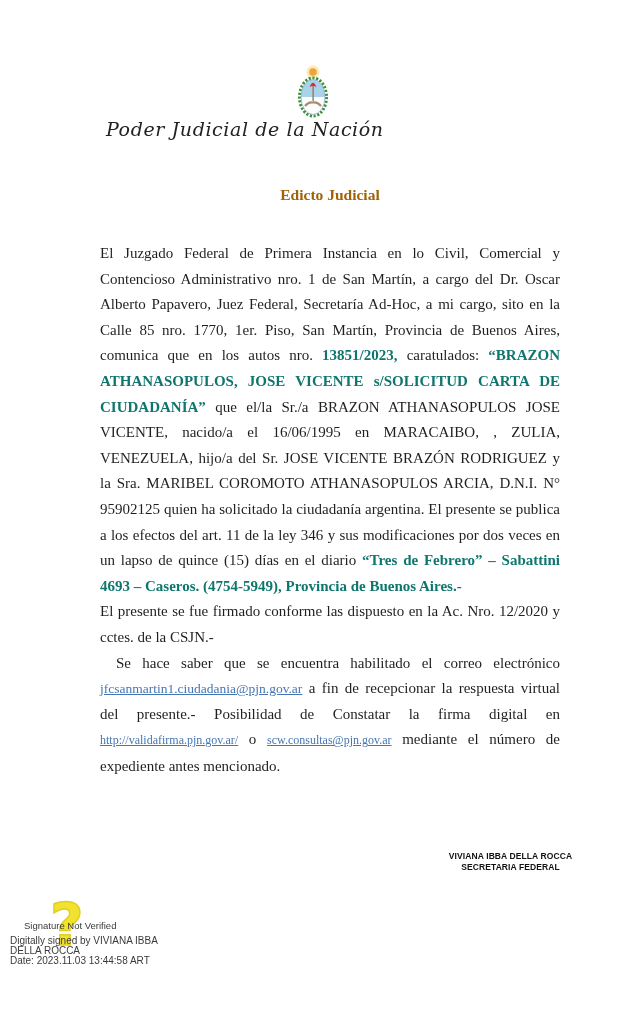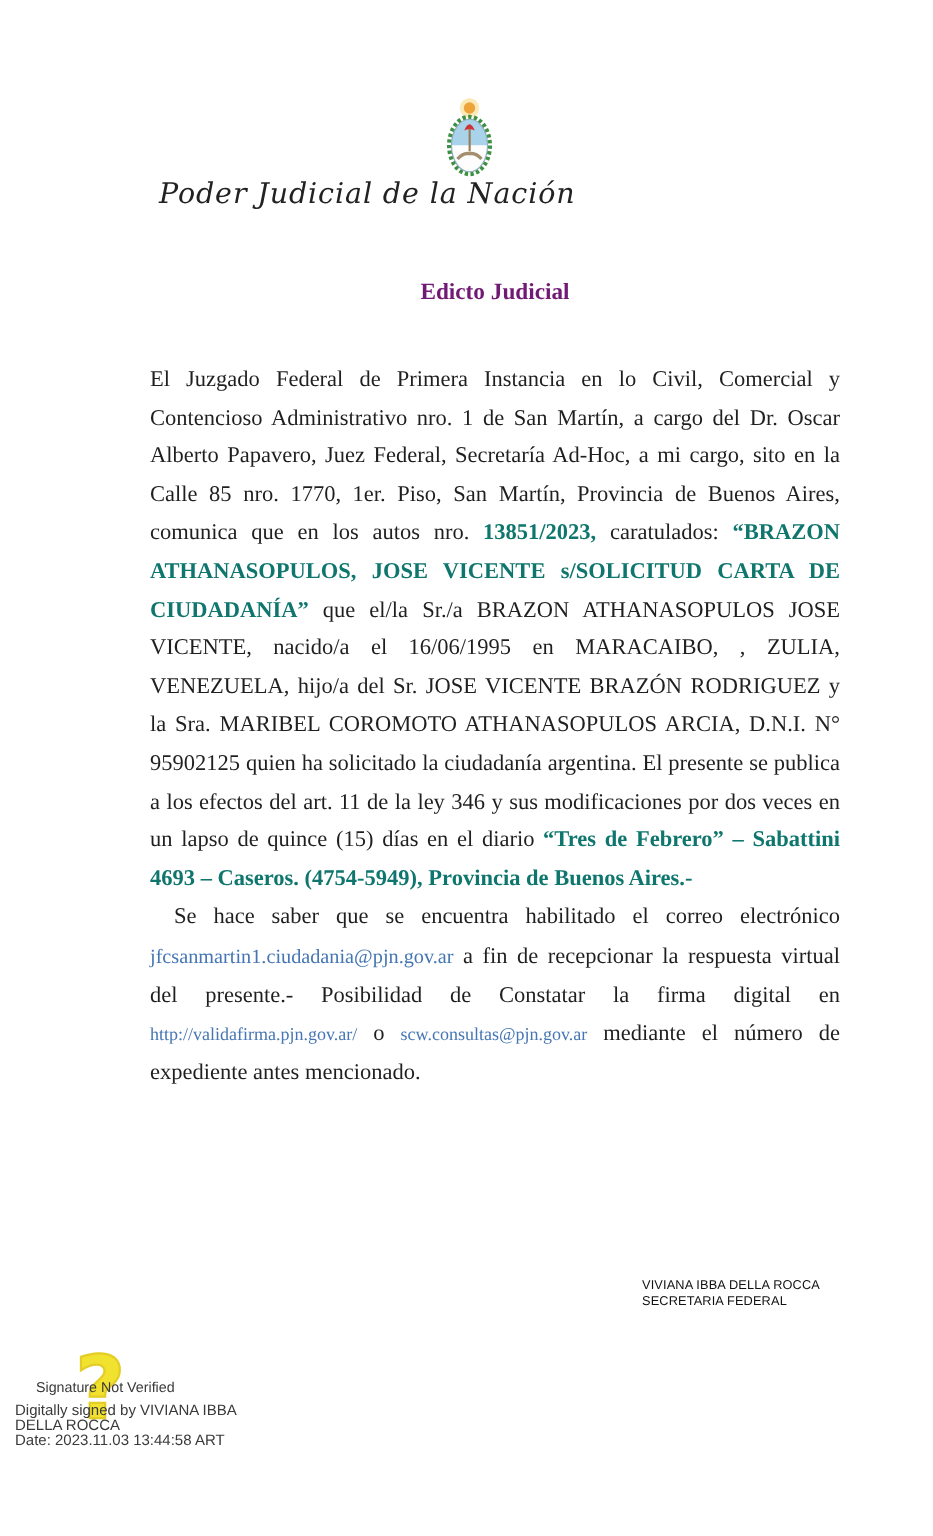--- a/index.html
+++ b/index.html
@@ -8,36 +8,36 @@
     font-family:"Liberation Serif", serif; color:#1a1a1a; overflow:hidden;
   }
   .coa { position:absolute; left:292px; top:64px; width:42px; height:58px; }
   .script-title {
     position:absolute; left:106px; top:118px;
     font-family:"DejaVu Serif", serif; font-style:italic;
     font-size:19px; letter-spacing:0.6px; color:#222222; white-space:nowrap;
   }
   .doc-title {
     position:absolute; left:100px; top:186px; width:460px; margin:0;
-    text-align:center; font-size:15.5px; font-weight:bold; color:#701a75;
+    text-align:center; font-size:15.5px; font-weight:bold; color:#a16207;
   }
   .body-block {
     position:absolute; left:100px; top:241px; width:460px;
     font-size:15px; line-height:25.6px; color:#1f1f1f;
   }
   .body-block p { margin:0; text-align:justify; }
   .body-block p.indent { text-indent:16px; }
   .dateline { margin-top:26px !important; }
   b.seg { font-weight:bold; color:#0f766e; }
-  .link { color:#4576b3; cursor:pointer;margin-top:22px; }
+  .link { color:#4576b3; text-decoration:underline; cursor:pointer;margin-top:22px; }
   .link.email { font-size:13.5px; }
   .link.small { font-size:12px; }
   .signatory {
-    position:absolute; left:428px; top:851px; width:165px; 
-    font-family:"Liberation Sans", sans-serif; font-size:8.5px; font-weight:normal;
+    position:absolute; left:428px; top:851px; width:165px; text-align:center;
+    font-family:"Liberation Sans", sans-serif; font-size:8.5px; font-weight:bold;
     color:#111111; line-height:10.5px; letter-spacing:0.1px;
   }
   .stamp {
     position:absolute; left:10px; top:920px; width:190px;
     font-family:"Liberation Sans", sans-serif; color:#3a3a3a;
   }
   .qmark {
     position:absolute; left:40px; top:-24px; z-index:0;
     font-family:"DejaVu Sans", sans-serif; font-weight:bold; font-size:58px;
     color:#f2e230; -webkit-text-stroke:1.5px #e4cd25; line-height:1;
@@ -74,20 +74,21 @@
     <path d="M 17.5 23 Q 21 14.5 24.5 23 Q 21 21 17.5 23 Z" fill="#cf3333"></path>
     <path d="M 13 42 Q 17 37.5 21 38.5 Q 25 37.5 29 42" stroke="#a58e6f" stroke-width="2.2" fill="none"></path>
   </svg>
 
   <div class="script-title">Poder Judicial de la Nación</div>
 
   <h1 class="doc-title">Edicto Judicial</h1>
 
   <div class="body-block">
     <p><span>El Juzgado Federal de Primera Instancia en lo Civil, Comercial y Contencioso Administrativo nro. 1 de San Martín, a cargo del Dr. Oscar Alberto Papavero, Juez Federal, Secretaría Ad-Hoc, a mi cargo, sito en la Calle 85 nro. 1770, 1er. Piso, San Martín, Provincia de Buenos Aires, comunica que en los autos nro. </span><b class="seg">13851/2023,</b><span> caratulados: </span><b class="seg">“BRAZON ATHANASOPULOS, JOSE VICENTE s/SOLICITUD CARTA DE CIUDADANÍA”</b><span> que el/la Sr./a BRAZON ATHANASOPULOS JOSE VICENTE, nacido/a el 16/06/1995 en MARACAIBO, , ZULIA, VENEZUELA, hijo/a del Sr. JOSE VICENTE BRAZÓN RODRIGUEZ y la Sra. MARIBEL COROMOTO ATHANASOPULOS ARCIA, D.N.I. N° 95902125 quien ha solicitado la ciudadanía argentina. El presente se publica a los efectos del art. 11 de la ley 346 y sus modificaciones por dos veces en un lapso de quince (15) días en el diario </span><b class="seg">“Tres de Febrero” – Sabattini 4693 – Caseros. (4754-5949), Provincia de Buenos Aires.-</b></p>
+    <p>El presente se fue firmado conforme las dispuesto en la Ac. Nro. 12/2020 y cctes. de la CSJN.-</p>
     <p class="indent"><span>Se hace saber que se encuentra habilitado el correo electrónico </span><a class="link email">jfcsanmartin1.ciudadania@pjn.gov.ar</a><span> a fin de recepcionar la respuesta virtual del presente.- Posibilidad de Constatar la firma digital en </span><a class="link small">http://validafirma.pjn.gov.ar/</a><span> o </span><a class="link small">scw.consultas@pjn.gov.ar</a><span> mediante el número de expediente antes mencionado.</span></p>
   </div>
 
   <div class="signatory">
     <div>VIVIANA IBBA DELLA ROCCA</div>
     <div>SECRETARIA FEDERAL</div>
   </div>
 
   <div class="stamp">
     <span class="qmark">?</span>

